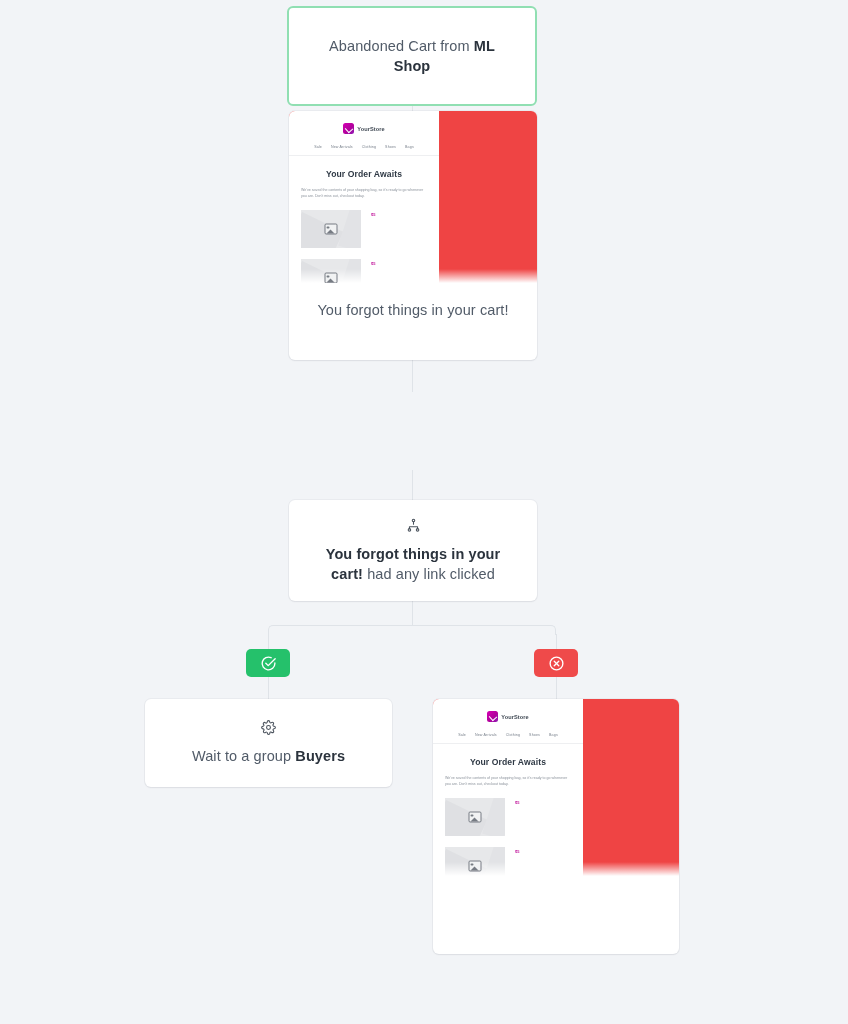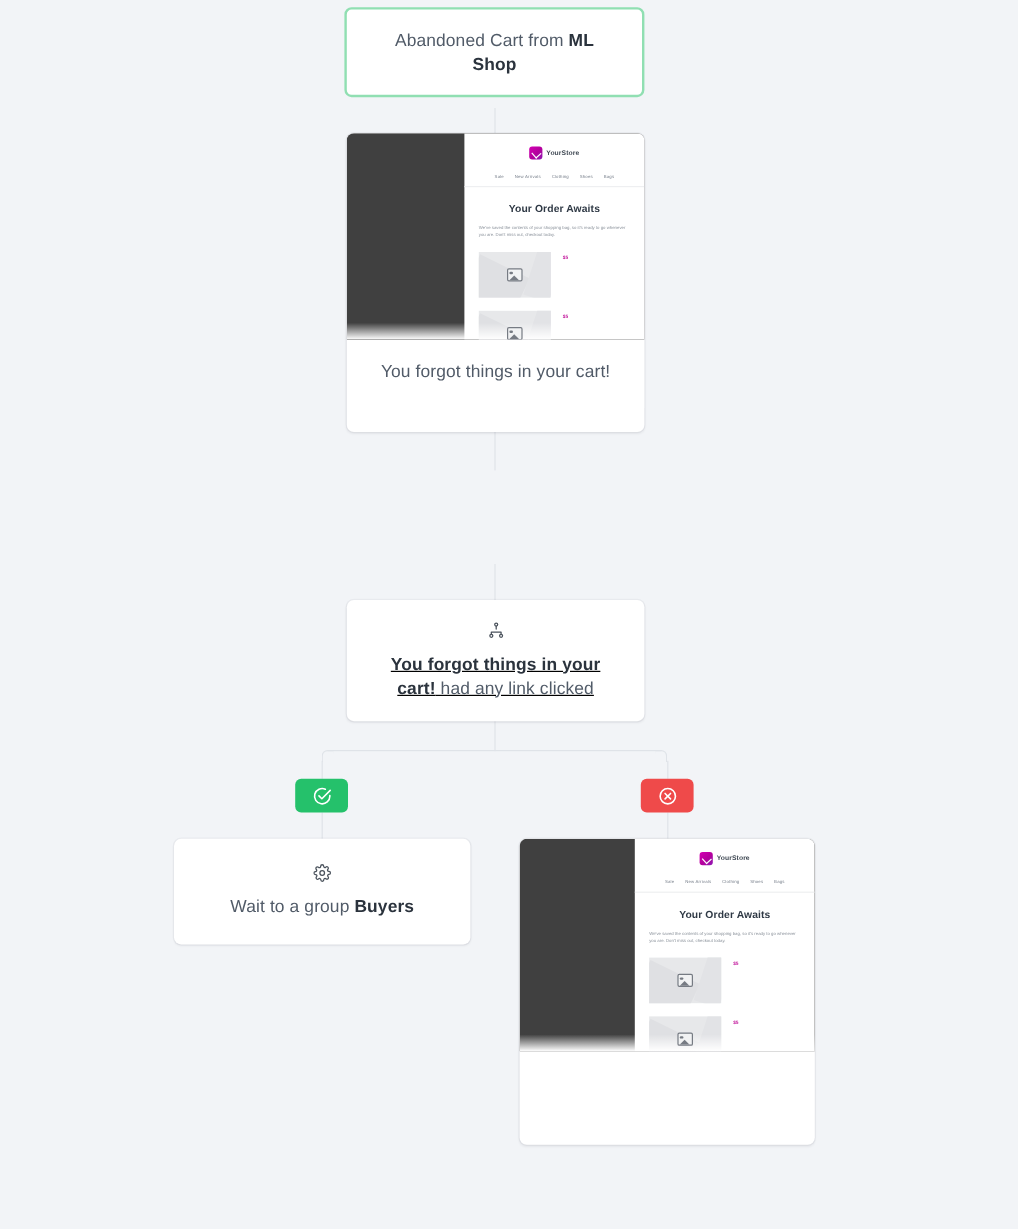--- a/index.html
+++ b/index.html
@@ -82,24 +82,24 @@
   
   .email-card {
     position: absolute;
     background: #ffffff;
     border-radius: 6px;
     overflow: hidden;
     box-shadow: 0 1px 2px rgba(16,24,40,.06), 0 0 0 1px rgba(16,24,40,.04);
   }
   .email-preview {
     position: relative;
-    background: #404040;
+    background: #ef4444;
     overflow: hidden;
     display: flex;
-    justify-content: flex-end;
+    justify-content: flex-start;
   }
   .email-body {
     background: #ffffff;
     width: 150px;
     padding: 0 0 4px 0;
   }
   .email-head {
     padding: 9px 0 6px 0;
     border-bottom: 1px solid #eeeff1;
     text-align: center;
@@ -261,21 +261,21 @@
   <div class="conn-v" style="left:412px; top:601px; height:25px;"></div>
 
   <div class="conn-h" style="left:273px; top:625px; width:278px;"></div>
   <div class="conn-corner" style="left:268px; top:625px;"></div>
   <div class="conn-corner right" style="left:546px; top:625px;"></div>
   <div class="conn-v" style="left:268px; top:634px; height:15px;"></div>
   <div class="conn-v" style="left:556px; top:634px; height:15px;"></div>
   <div class="conn-v" style="left:268px; top:677px; height:22px;"></div>
   <div class="conn-v" style="left:556px; top:677px; height:22px;"></div>
 
-  <div class="card trigger" style="left:287px; top:6px; width:250px; height:75px;">
+  <div class="card trigger" style="left:287px; top:6px; width:250px; height:100px;">
     <div class="node-inner">
       <div class="card-text">
         <span>Abandoned Cart from </span><b>ML Shop</b>
       </div>
     </div>
   </div>
 
   <div class="email-card" style="left:289px; top:111px; width:248px; height:249px;">
     <div class="email-preview" style="height:172px;">
       <div class="email-body">
@@ -307,21 +307,21 @@
           <div class="email-price">$5</div>
         </div>
       </div>
       <div class="email-fade"></div>
     </div>
     <div class="email-caption">You forgot things in your cart!</div>
   </div>
 
 
   <div class="card" style="left:289px; top:500px; width:248px; height:101px;">
-    <div class="node-inner" style="padding:16px 30px;text-decoration:underline;">
+    <div class="node-inner" style="padding:16px 30px;">
       <span class="node-icon">
         <svg width="15" height="15" viewBox="0 0 24 24" fill="none" stroke="#4a525c" stroke-width="1.7" stroke-linecap="round" stroke-linejoin="round">
           <circle cx="12" cy="4" r="2"></circle>
           <circle cx="5.5" cy="19" r="2"></circle>
           <circle cx="18.5" cy="19" r="2"></circle>
           <path d="M12 6v4M5.5 17v-3h13v3"></path>
         </svg>
       </span>
       <div class="card-text">
         <b>You forgot things in your cart!</b><span> had any link clicked</span>

